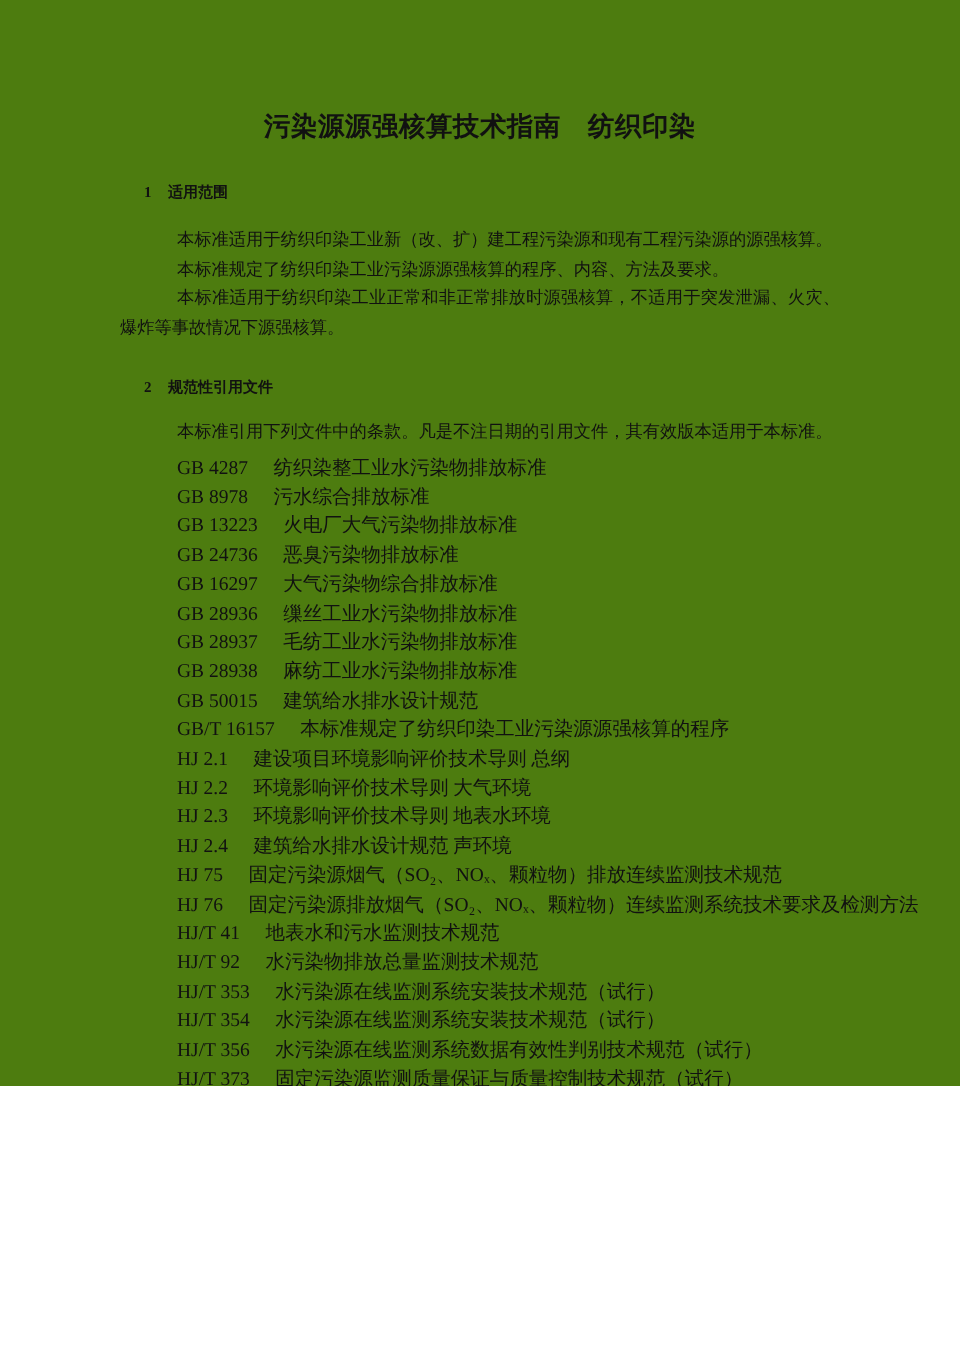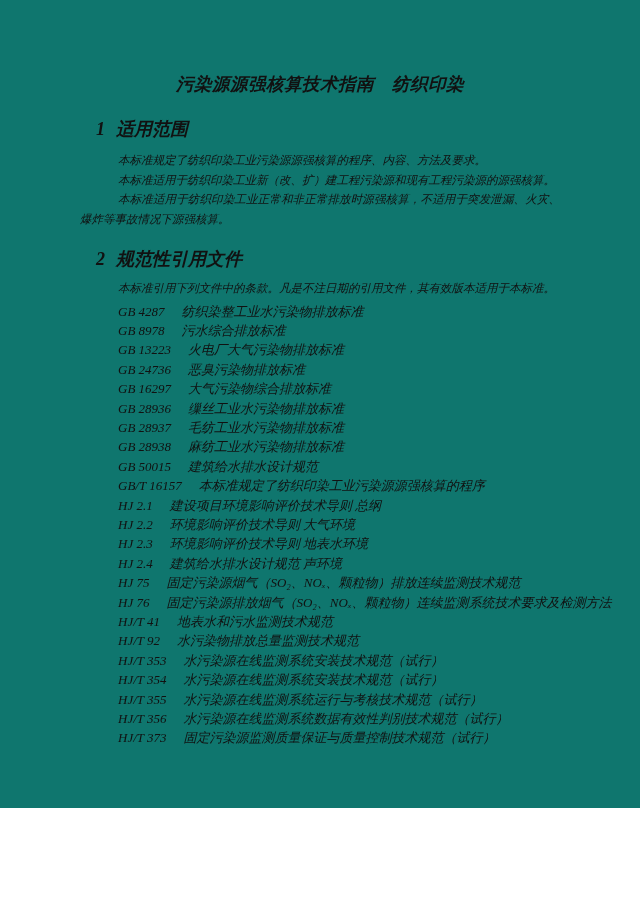--- a/index.html
+++ b/index.html
@@ -1,44 +1,43 @@
 <!DOCTYPE html>
 <html><head>
 <meta charset="utf-8">
 <style>
   html, body { margin: 0; padding: 0; background: #ffffff; }
   .page {
     position: relative;
     width: 640px;
-    height: 808px;
-    background: #0f766e;
+    height: 724px;
+    background: #4d7c0f;
     color: #111;
     font-family: "Liberation Serif", "DejaVu Serif", serif;
     overflow: hidden;
     box-sizing: border-box;
-    font-style: italic;
   }
   .content { padding: 0 80px; }
 
   .doc-title {
     margin: 0;
     padding-top: 71px;
     text-align: center;
     font-family: "Liberation Sans", "DejaVu Sans", sans-serif;
     font-weight: bold;
     font-size: 17.5px;
     line-height: 26px;
     letter-spacing: 0.5px;
     white-space: pre;
   }
 
   .section-heading {
     font-family: "Liberation Sans", "DejaVu Sans", sans-serif;
     font-weight: bold;
-    font-size: 18px;
+    font-size: 10px;
     line-height: 16px;
     padding-left: 16px;
   }
   .section-heading .sec-num {
     font-family: "Liberation Serif", "DejaVu Serif", serif;
     font-weight: bold;
     margin-right: 11px;
   }
   .heading-1 { margin-top: 24px; }
   .heading-2 { margin-top: 22px; }
@@ -77,22 +76,22 @@
 <div class="page">
   <div class="content">
 
     <h1 class="doc-title">污染源源强核算技术指南　纺织印染</h1>
 
     <div class="section-heading heading-1">
       <span class="sec-num">1</span><span>适用范围</span>
     </div>
 
     <div class="body-block">
+      <p>本标准适用于纺织印染工业新（改、扩）建工程污染源和现有工程污染源的源强核算。</p>
       <p>本标准规定了纺织印染工业污染源源强核算的程序、内容、方法及要求。</p>
-      <p>本标准适用于纺织印染工业新（改、扩）建工程污染源和现有工程污染源的源强核算。</p>
       <p>本标准适用于纺织印染工业正常和非正常排放时源强核算，不适用于突发泄漏、火灾、爆炸等事故情况下源强核算。</p>
     </div>
 
     <div class="section-heading heading-2">
       <span class="sec-num">2</span><span>规范性引用文件</span>
     </div>
 
     <p class="intro-p">本标准引用下列文件中的条款。凡是不注日期的引用文件，其有效版本适用于本标准。</p>
 
     <div class="refs">
@@ -109,21 +108,20 @@
       <div class="ref"><span class="ref-code">HJ 2.1</span><span class="ref-title">建设项目环境影响评价技术导则 总纲</span></div>
       <div class="ref"><span class="ref-code">HJ 2.2</span><span class="ref-title">环境影响评价技术导则 大气环境</span></div>
       <div class="ref"><span class="ref-code">HJ 2.3</span><span class="ref-title">环境影响评价技术导则 地表水环境</span></div>
       <div class="ref"><span class="ref-code">HJ 2.4</span><span class="ref-title">建筑给水排水设计规范 声环境</span></div>
       <div class="ref"><span class="ref-code">HJ 75</span><span class="ref-title">固定污染源烟气（SO₂、NOₓ、颗粒物）排放连续监测技术规范</span></div>
       <div class="ref"><span class="ref-code">HJ 76</span><span class="ref-title">固定污染源排放烟气（SO₂、NOₓ、颗粒物）连续监测系统技术要求及检测方法</span></div>
       <div class="ref"><span class="ref-code">HJ/T 41</span><span class="ref-title">地表水和污水监测技术规范</span></div>
       <div class="ref"><span class="ref-code">HJ/T 92</span><span class="ref-title">水污染物排放总量监测技术规范</span></div>
       <div class="ref"><span class="ref-code">HJ/T 353</span><span class="ref-title">水污染源在线监测系统安装技术规范（试行）</span></div>
       <div class="ref"><span class="ref-code">HJ/T 354</span><span class="ref-title">水污染源在线监测系统安装技术规范（试行）</span></div>
-      <div class="ref"><span class="ref-code">HJ/T 355</span><span class="ref-title">水污染源在线监测系统运行与考核技术规范（试行）</span></div>
       <div class="ref"><span class="ref-code">HJ/T 356</span><span class="ref-title">水污染源在线监测系统数据有效性判别技术规范（试行）</span></div>
       <div class="ref"><span class="ref-code">HJ/T 373</span><span class="ref-title">固定污染源监测质量保证与质量控制技术规范（试行）</span></div>
     </div>
 
   </div>
 
   <div class="page-number">1</div>
 </div>
 
 </body></html>

